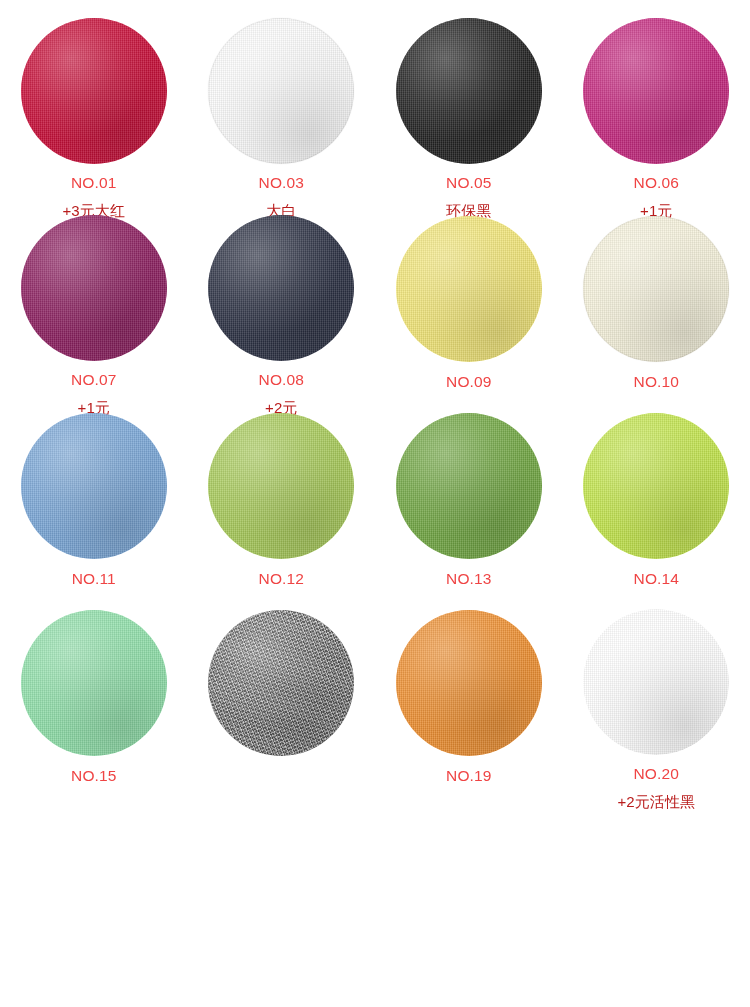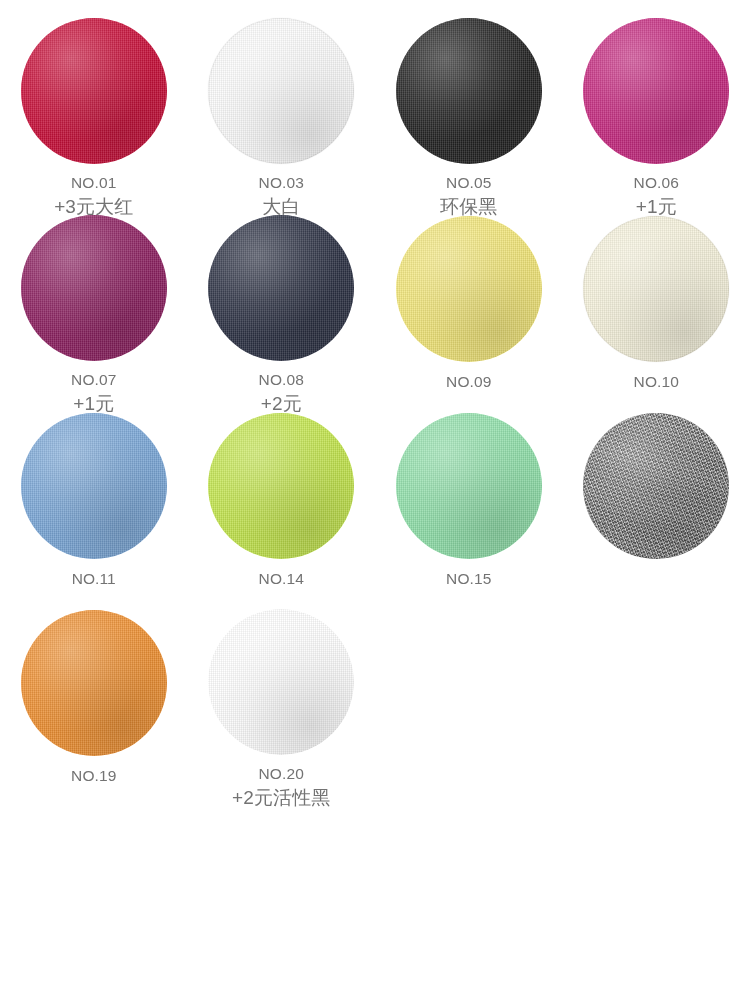--- a/index.html
+++ b/index.html
@@ -130,31 +130,31 @@
   .swatch-labels {
     margin-top: 9px;
     display: flex;
     flex-direction: column;
     align-items: center;
     line-height: 1.32;
   }
 
   .swatch-code {
     font-size: 15.5px;
-    color: #737373;
+    color: #ef4444;
     letter-spacing: 0.1px;
     white-space: nowrap;
   }
 
   .swatch-note {
-    font-size: 19px;
-    color: #737373;
+    font-size: 15px;
+    color: #b91c1c;
     letter-spacing: 0.1px;
     white-space: nowrap;
-    margin-top: 1px;
+    margin-top: 8px;
   }
 
   .swatch-note:empty {
     display: none;
   }
 </style>
 </head>
 <body>
 
 <div id="swatch-sheet">
@@ -232,20 +232,36 @@
       <div class="swatch-cell">
         <div class="swatch-disc-wrap">
           <div class="swatch-disc" style="background: rgb(124, 168, 216);"></div>
         </div>
         <div class="swatch-labels">
           <div class="swatch-code">NO.11</div>
         </div>
       </div>
       <div class="swatch-cell">
         <div class="swatch-disc-wrap">
+          <div class="swatch-disc" style="background: rgb(169, 203, 92);"></div>
+        </div>
+        <div class="swatch-labels">
+          <div class="swatch-code">NO.12</div>
+        </div>
+      </div>
+      <div class="swatch-cell">
+        <div class="swatch-disc-wrap">
+          <div class="swatch-disc" style="background: rgb(115, 168, 70);"></div>
+        </div>
+        <div class="swatch-labels">
+          <div class="swatch-code">NO.13</div>
+        </div>
+      </div>
+      <div class="swatch-cell">
+        <div class="swatch-disc-wrap">
           <div class="swatch-disc" style="background: rgb(195, 229, 79);"></div>
         </div>
         <div class="swatch-labels">
           <div class="swatch-code">NO.14</div>
         </div>
       </div>
       <div class="swatch-cell">
         <div class="swatch-disc-wrap">
           <div class="swatch-disc" style="background: rgb(145, 224, 171);"></div>
         </div>

